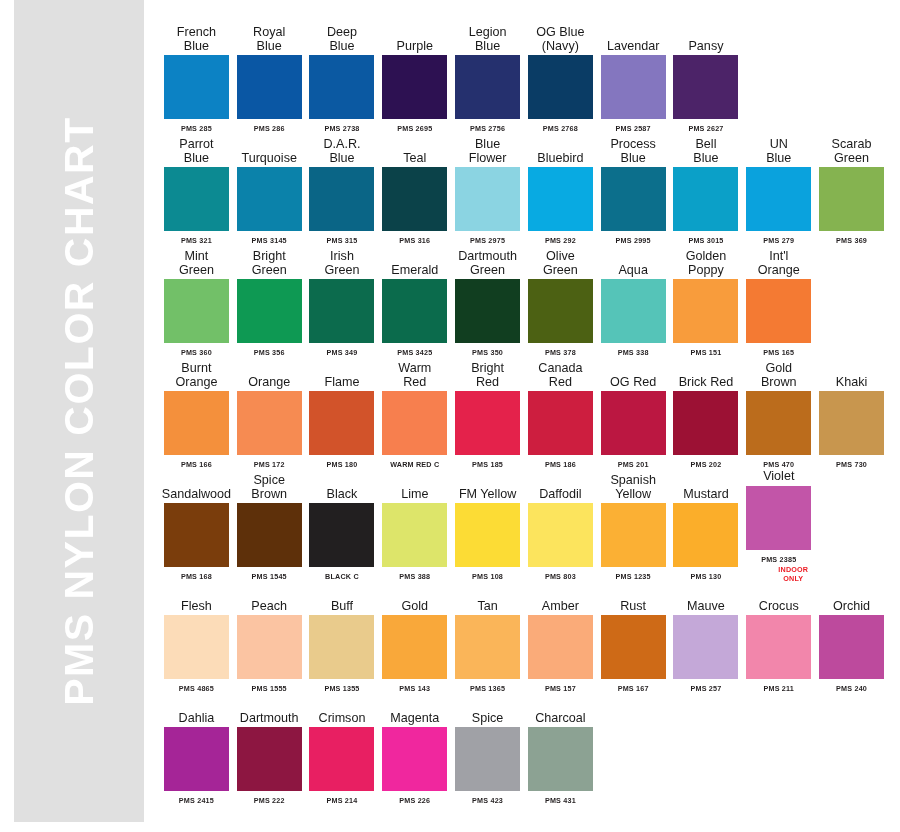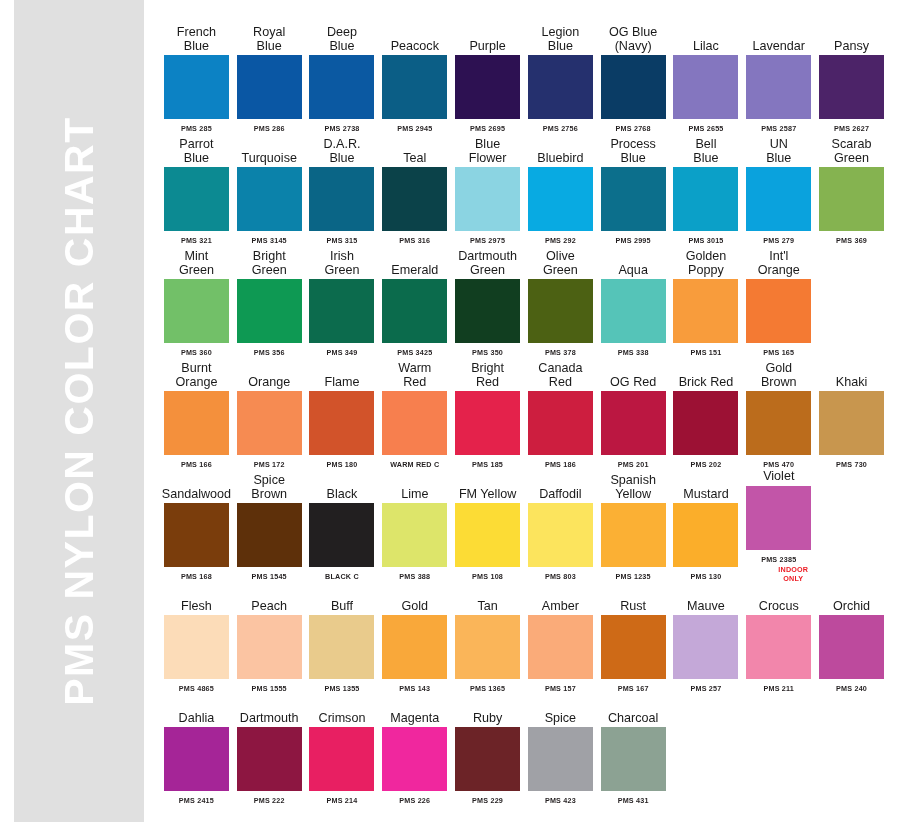--- a/index.html
+++ b/index.html
@@ -128,47 +128,37 @@
           <div class="swatch" style="background: rgb(10, 87, 164);"></div>
           <div class="swatch-code">PMS 286</div>
         </div>
         <div class="cell">
           <div class="swatch-name">Deep
 Blue</div>
           <div class="swatch" style="background: rgb(11, 89, 162);"></div>
           <div class="swatch-code">PMS 2738</div>
         </div>
         <div class="cell">
-          <div class="swatch-name">Peacock</div>
-          <div class="swatch" style="background: rgb(11, 94, 134);"></div>
-          <div class="swatch-code">PMS 2945</div>
-        </div>
-        <div class="cell">
           <div class="swatch-name">Purple</div>
           <div class="swatch" style="background: rgb(45, 17, 82);"></div>
           <div class="swatch-code">PMS 2695</div>
         </div>
         <div class="cell">
           <div class="swatch-name">Legion
 Blue</div>
           <div class="swatch" style="background: rgb(37, 48, 110);"></div>
           <div class="swatch-code">PMS 2756</div>
         </div>
         <div class="cell">
           <div class="swatch-name">OG Blue
 (Navy)</div>
           <div class="swatch" style="background: rgb(10, 60, 101);"></div>
           <div class="swatch-code">PMS 2768</div>
         </div>
         <div class="cell">
-          <div class="swatch-name">Lilac</div>
-          <div class="swatch" style="background: rgb(132, 118, 191);"></div>
-          <div class="swatch-code">PMS 2655</div>
-        </div>
-        <div class="cell">
           <div class="swatch-name">Lavendar</div>
           <div class="swatch" style="background: rgb(132, 118, 191);"></div>
           <div class="swatch-code">PMS 2587</div>
         </div>
         <div class="cell">
           <div class="swatch-name">Pansy</div>
           <div class="swatch" style="background: rgb(76, 35, 104);"></div>
           <div class="swatch-code">PMS 2627</div>
         </div>
       </div>
@@ -459,25 +449,20 @@
           <div class="swatch-name">Crimson</div>
           <div class="swatch" style="background: rgb(232, 31, 98);"></div>
           <div class="swatch-code">PMS 214</div>
         </div>
         <div class="cell">
           <div class="swatch-name">Magenta</div>
           <div class="swatch" style="background: rgb(240, 39, 158);"></div>
           <div class="swatch-code">PMS 226</div>
         </div>
         <div class="cell">
-          <div class="swatch-name">Ruby</div>
-          <div class="swatch" style="background: rgb(108, 35, 39);"></div>
-          <div class="swatch-code">PMS 229</div>
-        </div>
-        <div class="cell">
           <div class="swatch-name">Spice</div>
           <div class="swatch" style="background: rgb(160, 161, 166);"></div>
           <div class="swatch-code">PMS 423</div>
         </div>
         <div class="cell">
           <div class="swatch-name">Charcoal</div>
           <div class="swatch" style="background: rgb(140, 162, 147);"></div>
           <div class="swatch-code">PMS 431</div>
         </div>
         <div class="cell empty">

